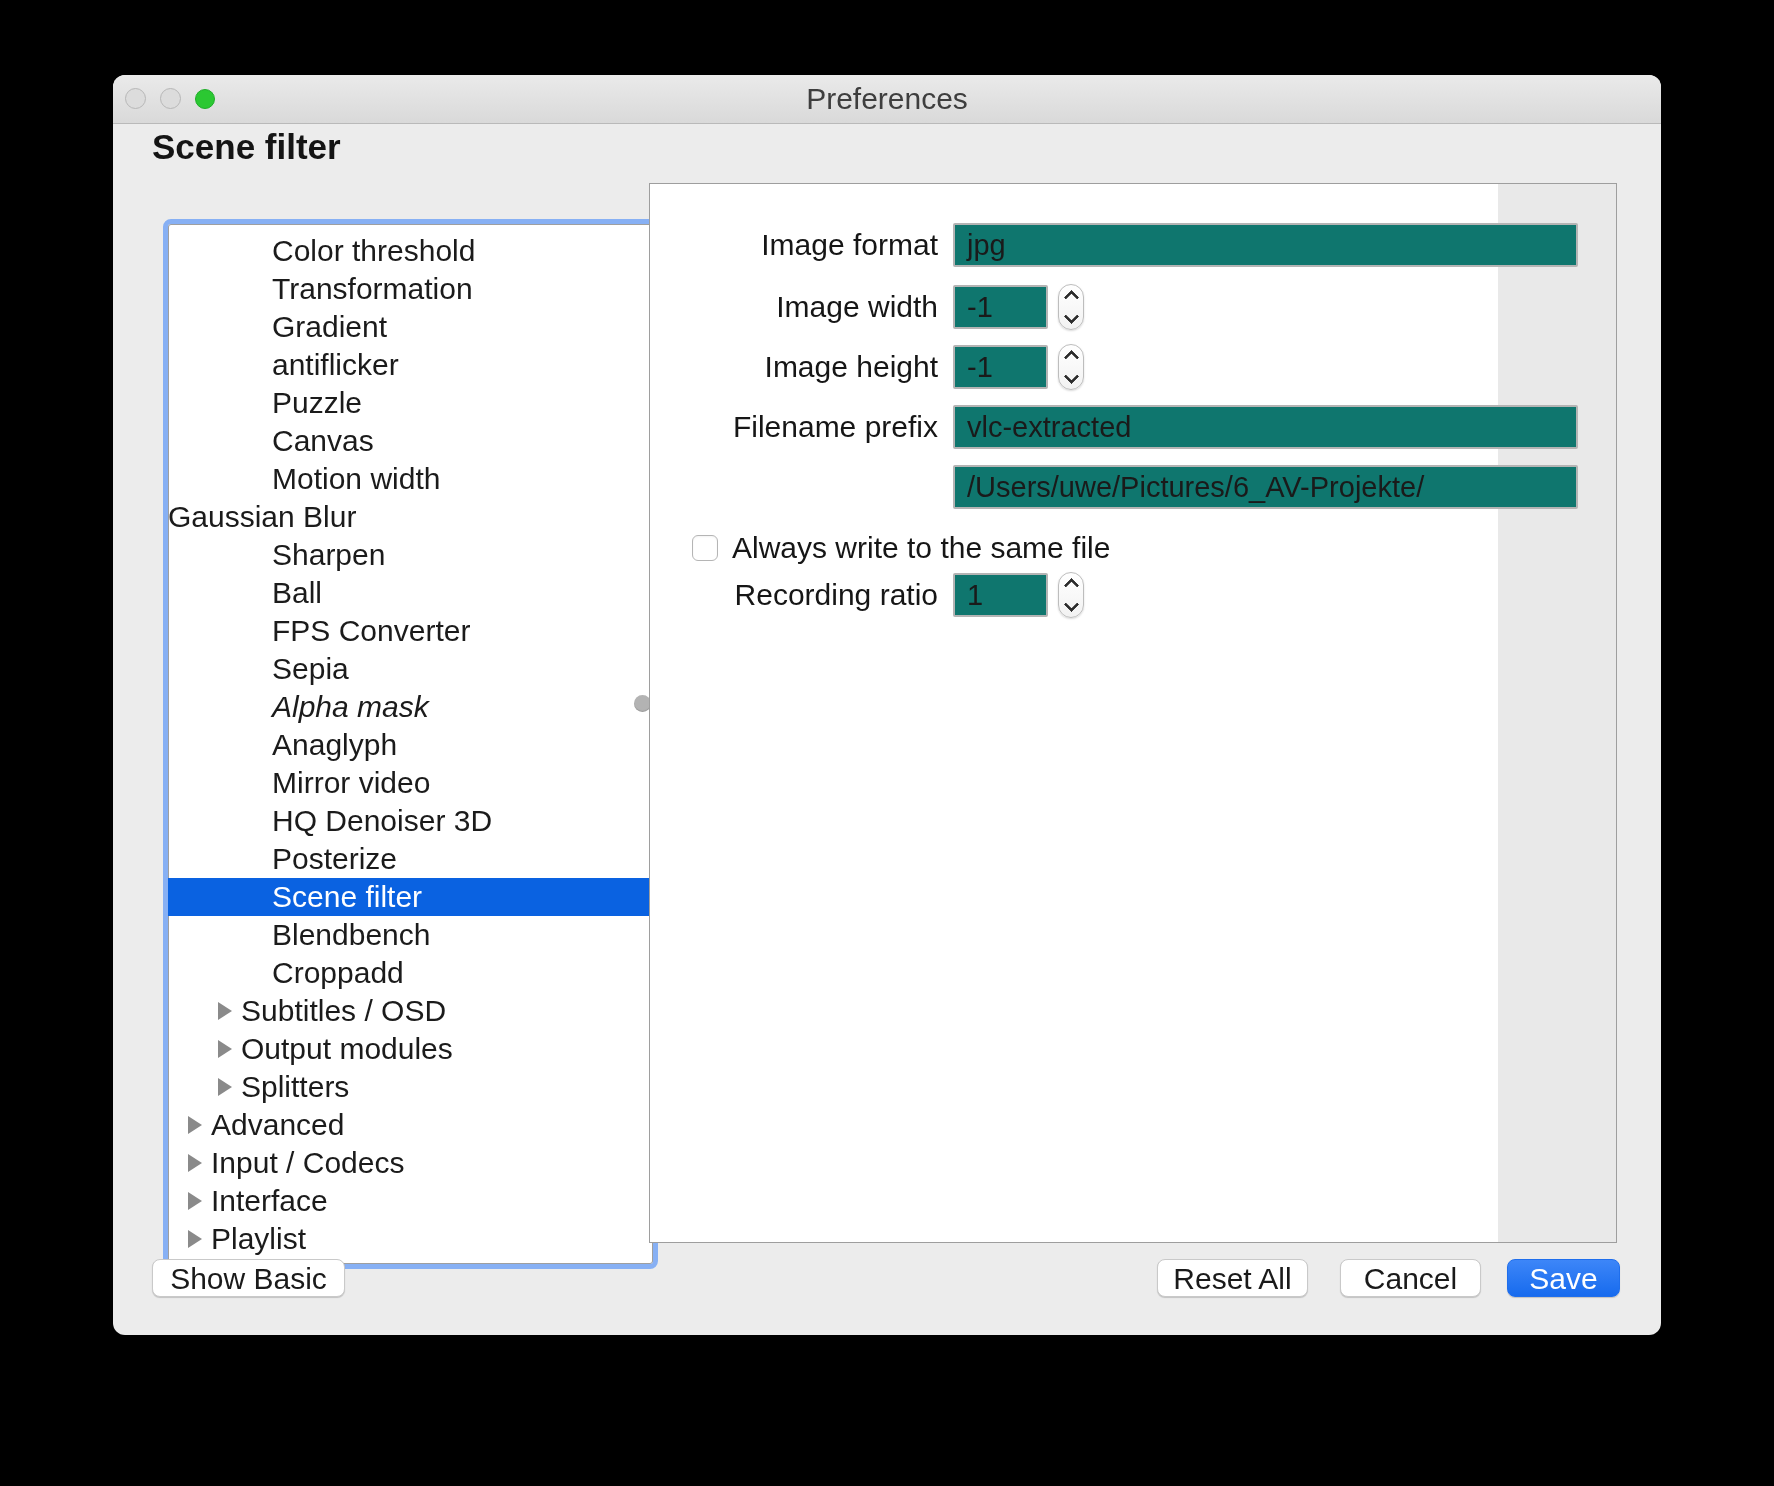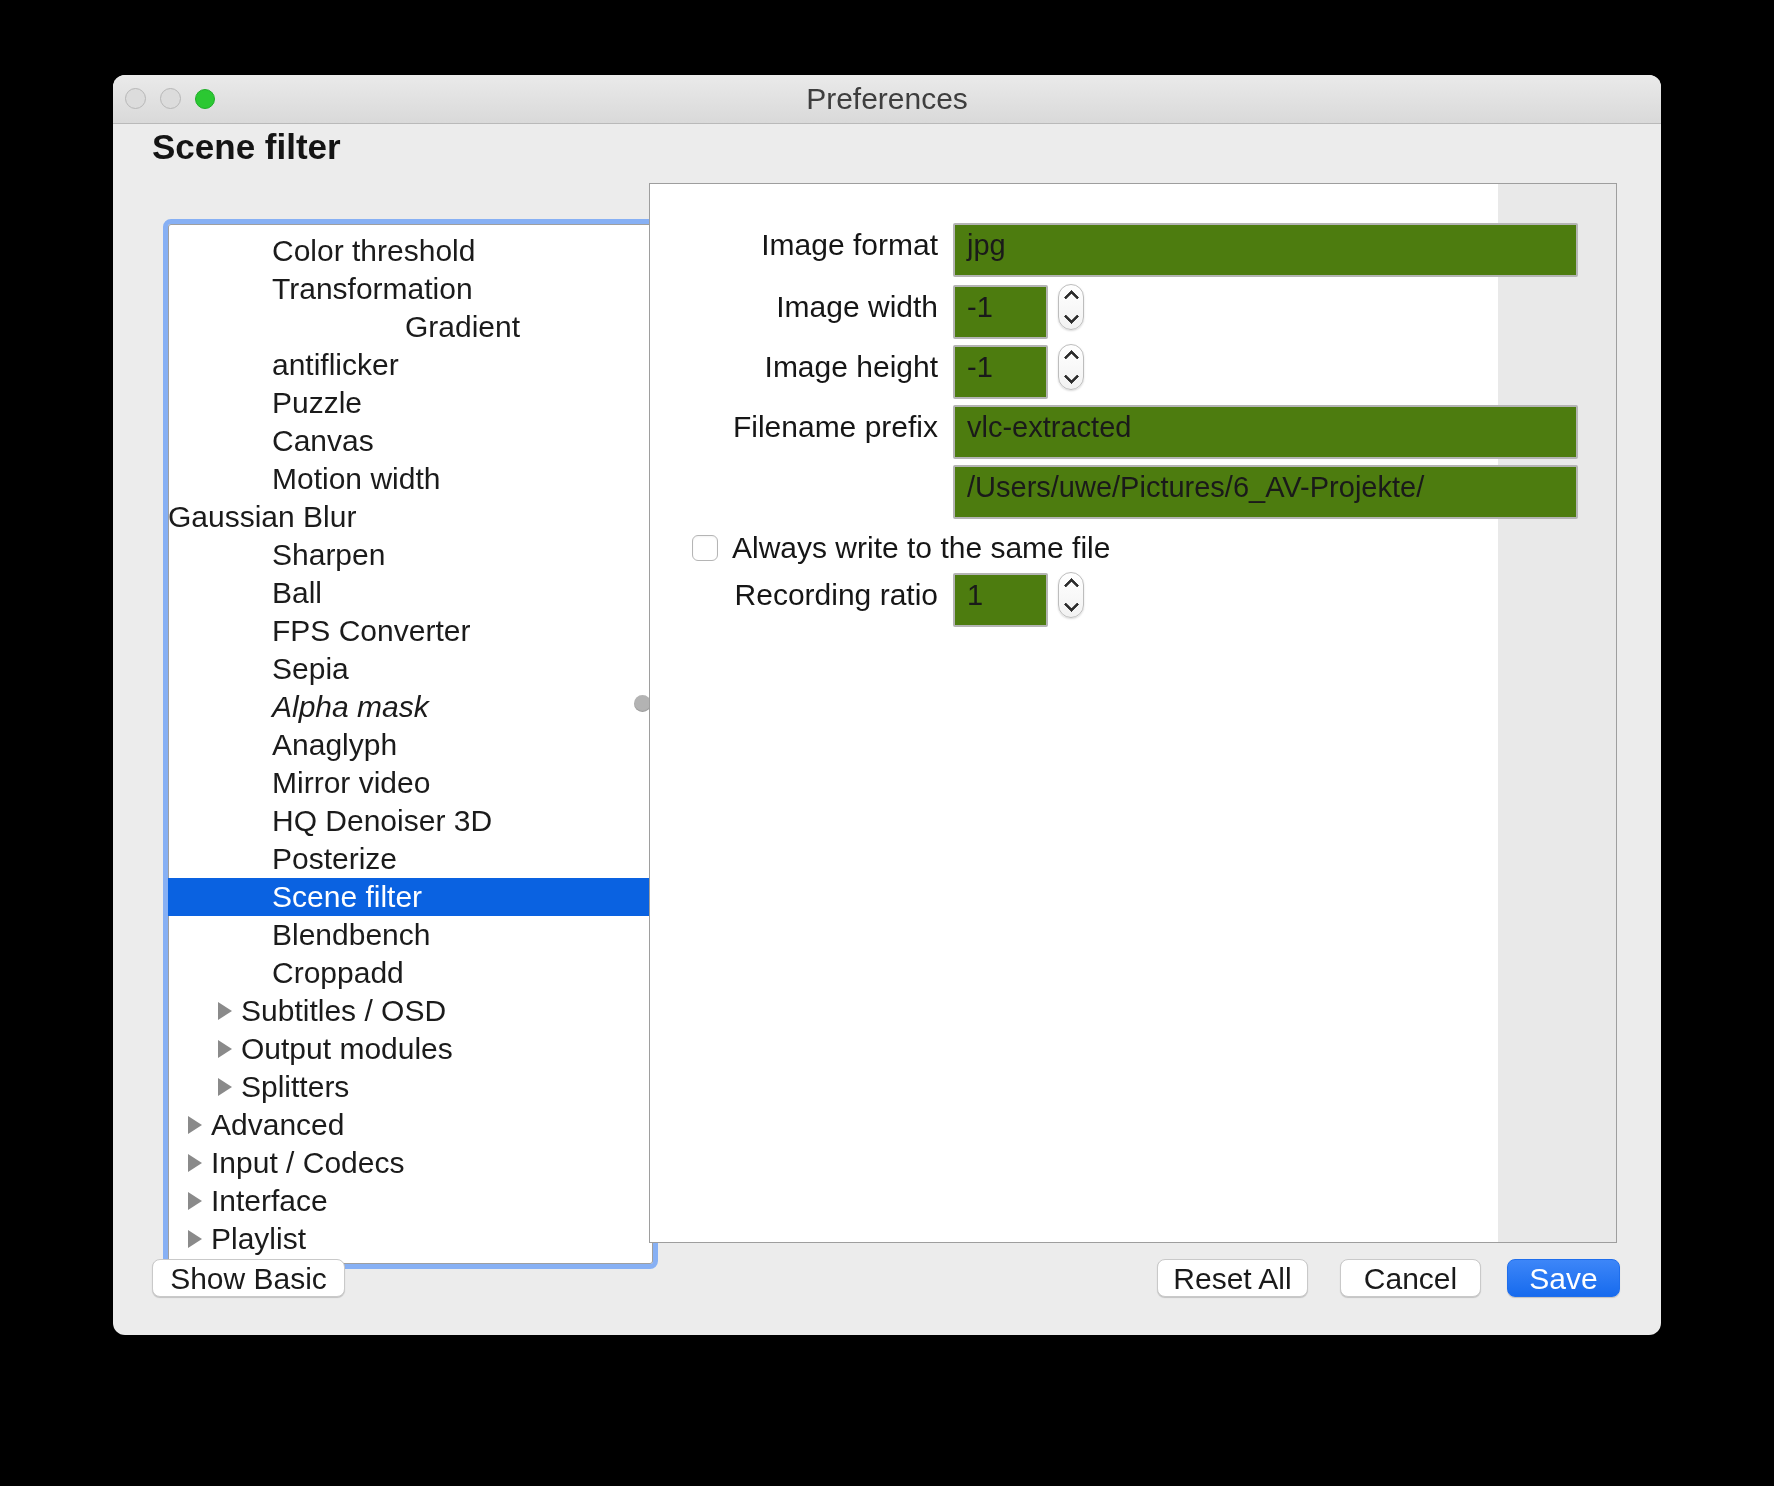--- a/index.html
+++ b/index.html
@@ -56,21 +56,21 @@
     background:#fff;border:1px solid #9e9e9e;box-sizing:border-box;
   }
   .panel-strip{
     position:absolute;top:0;bottom:0;left:848px;width:118px;background:#e9e9e9;z-index:1;
   }
   .frm-label{
     position:absolute;left:0;width:288px;height:44px;line-height:44px;
     text-align:right;font-size:30px;color:#161616;z-index:2;white-space:nowrap;
   }
   .frm-field{
-    position:absolute;left:303px;height:54px;background:#4d7c0f;border:2px solid #b4b4b4;
+    position:absolute;left:303px;height:44px;background:#0f766e;border:2px solid #b4b4b4;
     border-radius:2px;box-sizing:border-box;z-index:2;
     font-size:29px;color:#1a1a1a;line-height:40px;padding-left:12px;white-space:nowrap;overflow:hidden;
   }
   .stepper{
     position:absolute;left:408px;width:26px;height:46px;border:1px solid #bdbdbd;
     border-radius:14px;background:linear-gradient(#ffffff,#f2f2f2);
     box-shadow:0 1px 2px rgba(0,0,0,.15);box-sizing:border-box;z-index:2;
     display:flex;flex-direction:column;align-items:center;justify-content:center;gap:8px;
   }
   .chev{width:8px;height:8px;border-left:3px solid #2c2c2c;border-top:3px solid #2c2c2c;border-radius:1px;}
@@ -109,21 +109,21 @@
 
   <div class="heading">Scene filter</div>
 
   <div class="list" id="tree" style="border-color: rgb(135, 176, 244);">
       <div class="tree-item" style="padding-left: 104px;">
         <span>Color threshold</span>
       </div>
       <div class="tree-item" style="padding-left: 104px;">
         <span>Transformation</span>
       </div>
-      <div class="tree-item" style="padding-left: 104px; justify-content: center;">
+      <div class="tree-item" style="padding-left: 104px;">
         <span>Gradient</span>
       </div>
       <div class="tree-item" style="padding-left: 104px;">
         <span>antiflicker</span>
       </div>
       <div class="tree-item" style="padding-left: 104px;">
         <span>Puzzle</span>
       </div>
       <div class="tree-item" style="padding-left: 104px;">
         <span>Canvas</span>

